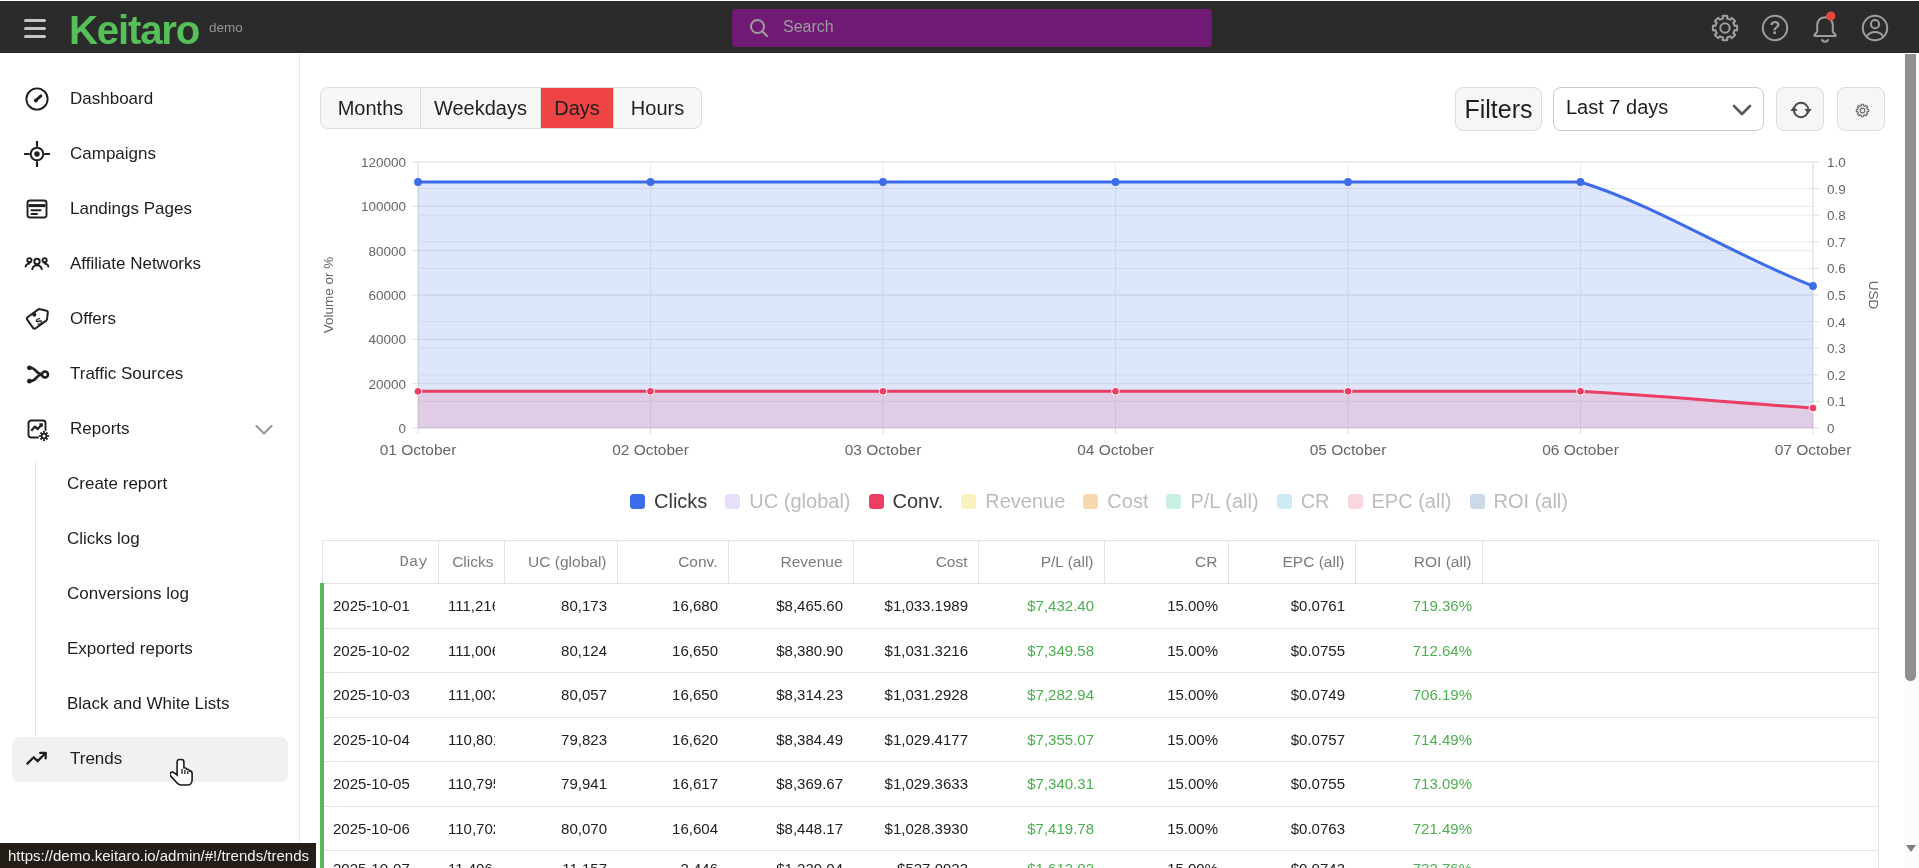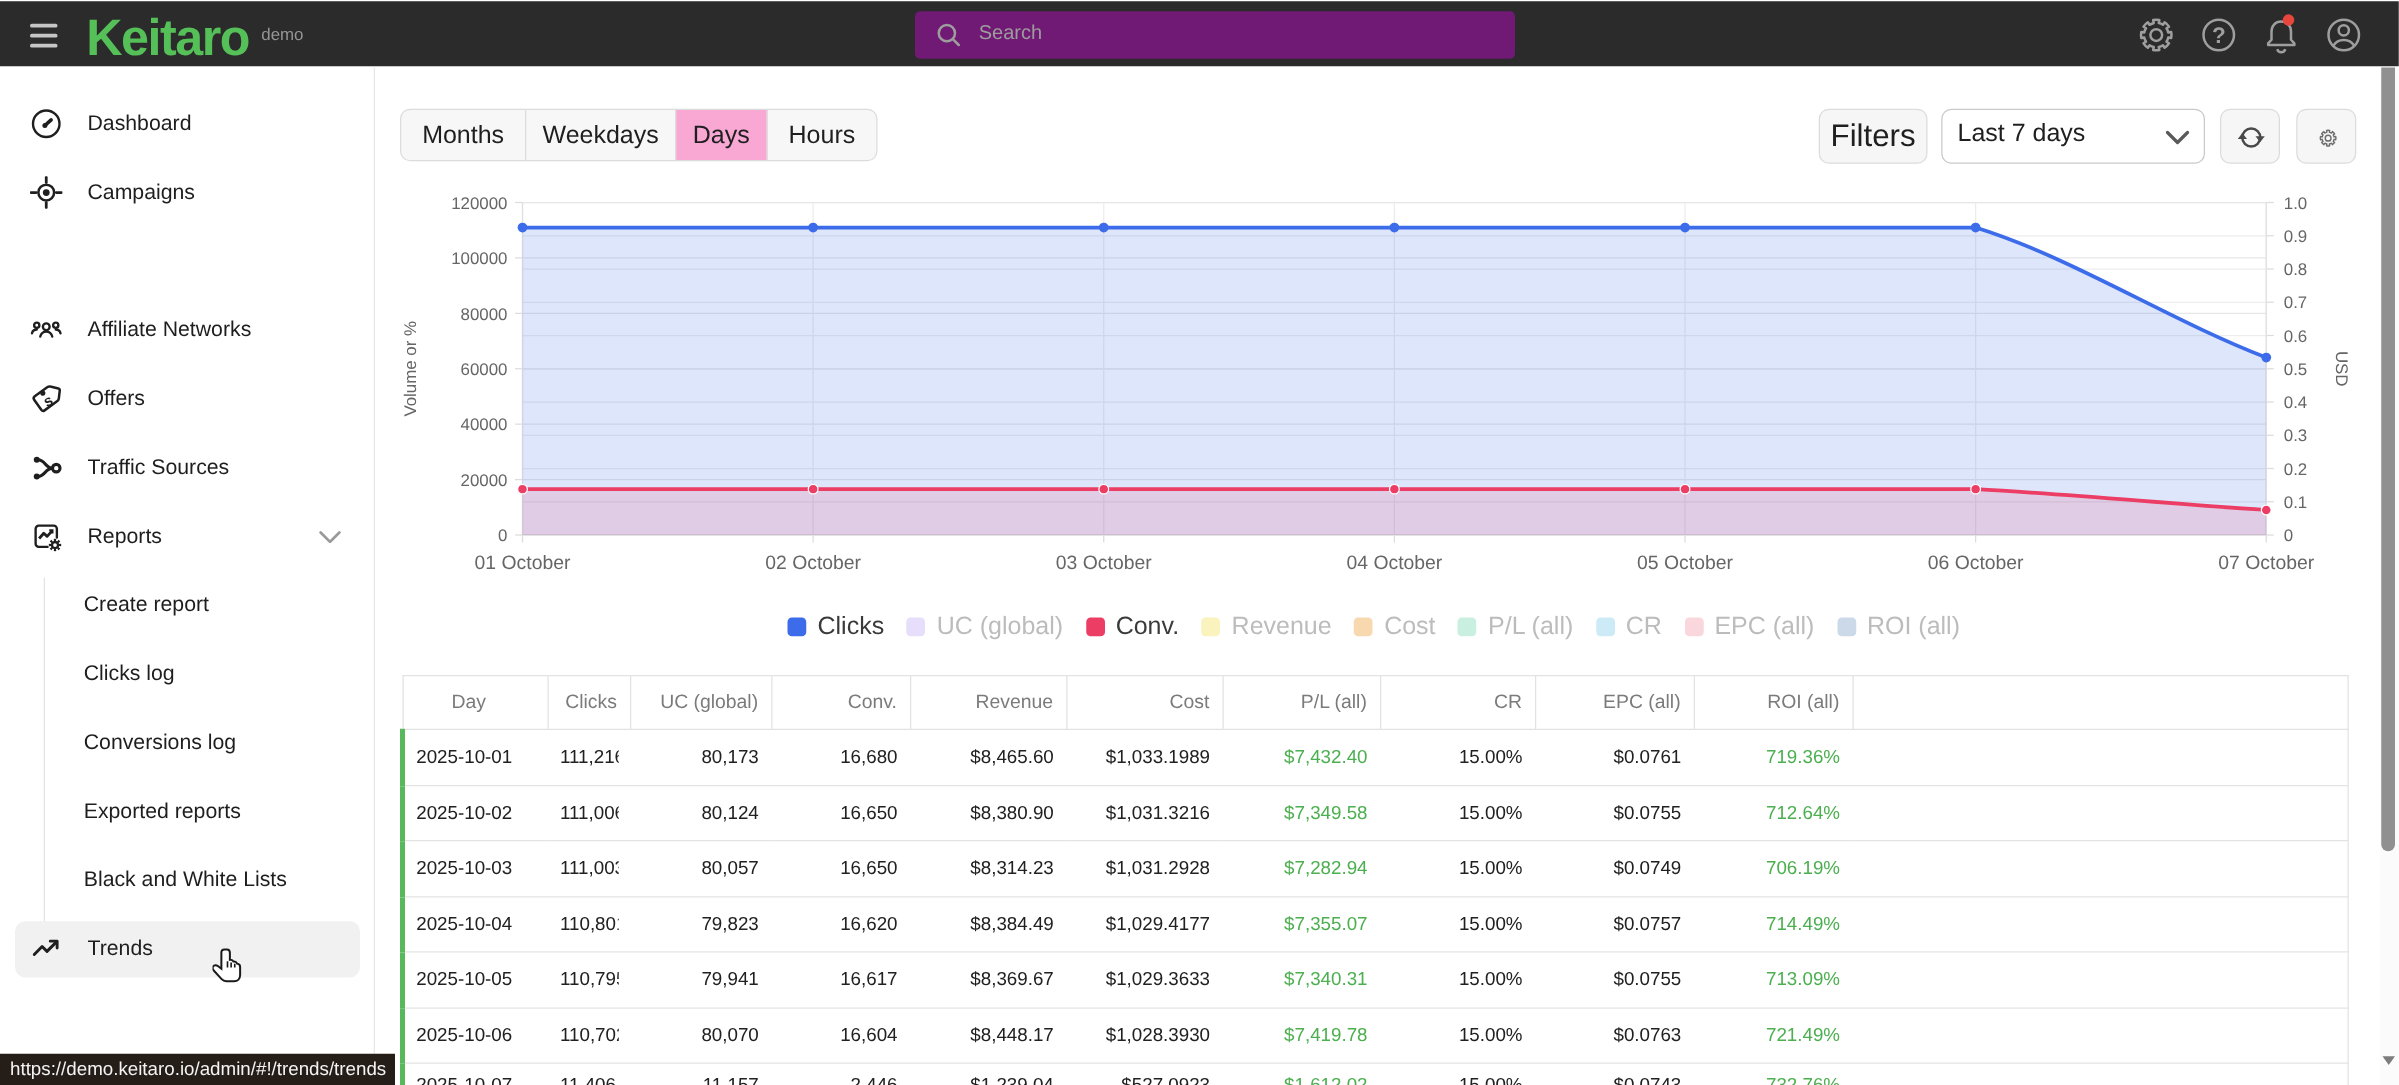--- a/index.html
+++ b/index.html
@@ -26,42 +26,42 @@
 #treeline { position:absolute; left:35px; top:408px; width:1px; height:320px; background:#e4e4e4; }
 #trhl { position:absolute; left:12px; top:683px; width:276px; height:45px; background:#f1f1f1; border-radius:8px; }
 #tooltip { position:absolute; left:0; top:843px; width:316px; height:25px; background:#241d18; z-index:40;
   color:#f4f4f4; font-size:15px; line-height:25px; padding-left:8px; white-space:nowrap; }
 
 
 #tabs { position:absolute; left:320px; top:87px; height:42px; display:flex;
   background:#f7f7f7; border:1px solid #dcdcdc; border-radius:8px; overflow:hidden; z-index:2;}
 #tabs div { font-size:20px; color:#1f1f1f; line-height:40px; text-align:center; border-right:1px solid #dcdcdc; }
 #tabs div:last-child { border-right:none; }
-#tabs .sel { background:#f9a8d4; }
+#tabs .sel { background:#ef4444; }
 .btn { position:absolute; top:87px; height:44px; background:#f6f6f6; border:1px solid #dcdcdc; border-radius:8px; }
 #filters { left:1455px; width:87px; font-size:25px; color:#1f1f1f; line-height:42px; text-align:center; }
 #select { left:1553px; width:211px; background:#fff; border:1px solid #c9c9c9; }
 #select span { position:absolute; left:12px; top:8px; font-size:20px; color:#1f1f1f; }
 #btn-refresh { left:1776px; width:48px; }
 #btn-gear { left:1837px; width:48px; }
 
 
 #legend { position:absolute; left:320px; top:490px; width:1558px; height:22px;
   display:flex; justify-content:center; align-items:center; }
 #legend .li { display:flex; align-items:center; margin:0 9px; }
 #legend .sq { width:15px; height:15px; border-radius:3.5px; margin-right:9px; }
 #legend .lt { font-size:20px; color:#bcbcbc; }
 #legend .on { color:#3a3a3a; }
 
 
 #tblwrap { position:absolute; left:320px; top:540px; width:1559px; }
 table { border-collapse:collapse; table-layout:fixed; width:1556px; }
 th { font-size:15.5px; color:#7b7b7b; font-weight:normal; text-align:right; padding:0 10px 0 0;
   border-right:1px solid #e2e2e2; border-bottom:1px solid #e2e2e2; border-top:1px solid #e2e2e2; height:43px; background:#fff;}
-th:first-child { text-align:center; border-left:1px solid #e2e2e2;}
+th:first-child { text-align:right; border-left:1px solid #e2e2e2;font-family:Liberation Mono, monospace;}
 th:last-child  { border-right:1px solid #e2e2e2; }
 td { font-size:15px; color:#212121; text-align:right; padding:0 10px 0 0; height:44.5px;
   border-bottom:1px solid #e3e3e3; overflow:hidden; white-space:nowrap;}
 td:first-child { text-align:left; padding-left:9px; border-left:4px solid #57b95c; }
 td:last-child { border-right:1px solid #e3e3e3; }
 td.cl { text-align:left; padding:0 0 0 10px; }
 .grn { color:#4caf50; }
 tbody tr:last-child td { height:36px; }
 td.cl div { width:47px; overflow:hidden; }
 
@@ -114,20 +114,29 @@
 <div class="mitem" style="top:72.5px">
 <svg class="ic" viewBox="0 0 26 26">
         <circle cx="13" cy="13" r="6.3" stroke="#1f1f1f" stroke-width="2" fill="none"></circle>
 <circle cx="13" cy="13" r="2.7" fill="#1f1f1f"></circle>
 <line x1="13" y1="0.8" x2="13" y2="5.0" stroke="#1f1f1f" stroke-width="2.2" stroke-linecap="round"></line>
 <line x1="13" y1="21.0" x2="13" y2="25.2" stroke="#1f1f1f" stroke-width="2.2" stroke-linecap="round"></line>
 <line x1="0.8" y1="13" x2="5.0" y2="13" stroke="#1f1f1f" stroke-width="2.2" stroke-linecap="round"></line>
 <line x1="21.0" y1="13" x2="25.2" y2="13" stroke="#1f1f1f" stroke-width="2.2" stroke-linecap="round"></line>
       </svg>
 <div class="lbl">Campaigns</div>
+    </div>
+<div class="mitem" style="top:127.5px">
+<svg class="ic" viewBox="0 0 26 26">
+        <rect x="3.5" y="4.5" width="19" height="17" rx="2.5" stroke="#1f1f1f" stroke-width="1.9" fill="none" stroke-linecap="round" stroke-linejoin="round"></rect>
+<line x1="4.5" y1="9.6" x2="21.5" y2="9.6" stroke="#1f1f1f" stroke-width="3"></line>
+<line x1="7.5" y1="14.2" x2="16.5" y2="14.2" stroke="#1f1f1f" stroke-width="2" stroke-linecap="round"></line>
+<line x1="7.5" y1="18.0" x2="13" y2="18.0" stroke="#1f1f1f" stroke-width="2" stroke-linecap="round"></line>
+      </svg>
+<div class="lbl">Landings Pages</div>
     </div>
 <div class="mitem" style="top:182.5px">
 <svg class="ic" viewBox="0 0 26 26">
         <circle cx="13" cy="10.4" r="2.7" stroke="#1f1f1f" stroke-width="1.9" fill="none" stroke-linecap="round" stroke-linejoin="round"></circle>
 <path d="M8.2 18.2 c0.7 -2.6 2.5 -3.9 4.8 -3.9 s4.1 1.3 4.8 3.9" stroke="#1f1f1f" stroke-width="1.9" fill="none" stroke-linecap="round" stroke-linejoin="round"></path>
 <circle cx="5.4" cy="9.2" r="2.1" stroke="#1f1f1f" stroke-width="1.9" fill="none" stroke-linecap="round" stroke-linejoin="round"></circle>
 <path d="M1.6 15.6 c0.5 -2 1.9 -3 3.8 -3" stroke="#1f1f1f" stroke-width="1.9" fill="none" stroke-linecap="round" stroke-linejoin="round"></path>
 <circle cx="20.6" cy="9.2" r="2.1" stroke="#1f1f1f" stroke-width="1.9" fill="none" stroke-linecap="round" stroke-linejoin="round"></circle>
 <path d="M24.4 15.6 c-0.5 -2 -1.9 -3 -3.8 -3" stroke="#1f1f1f" stroke-width="1.9" fill="none" stroke-linecap="round" stroke-linejoin="round"></path>
       </svg>

